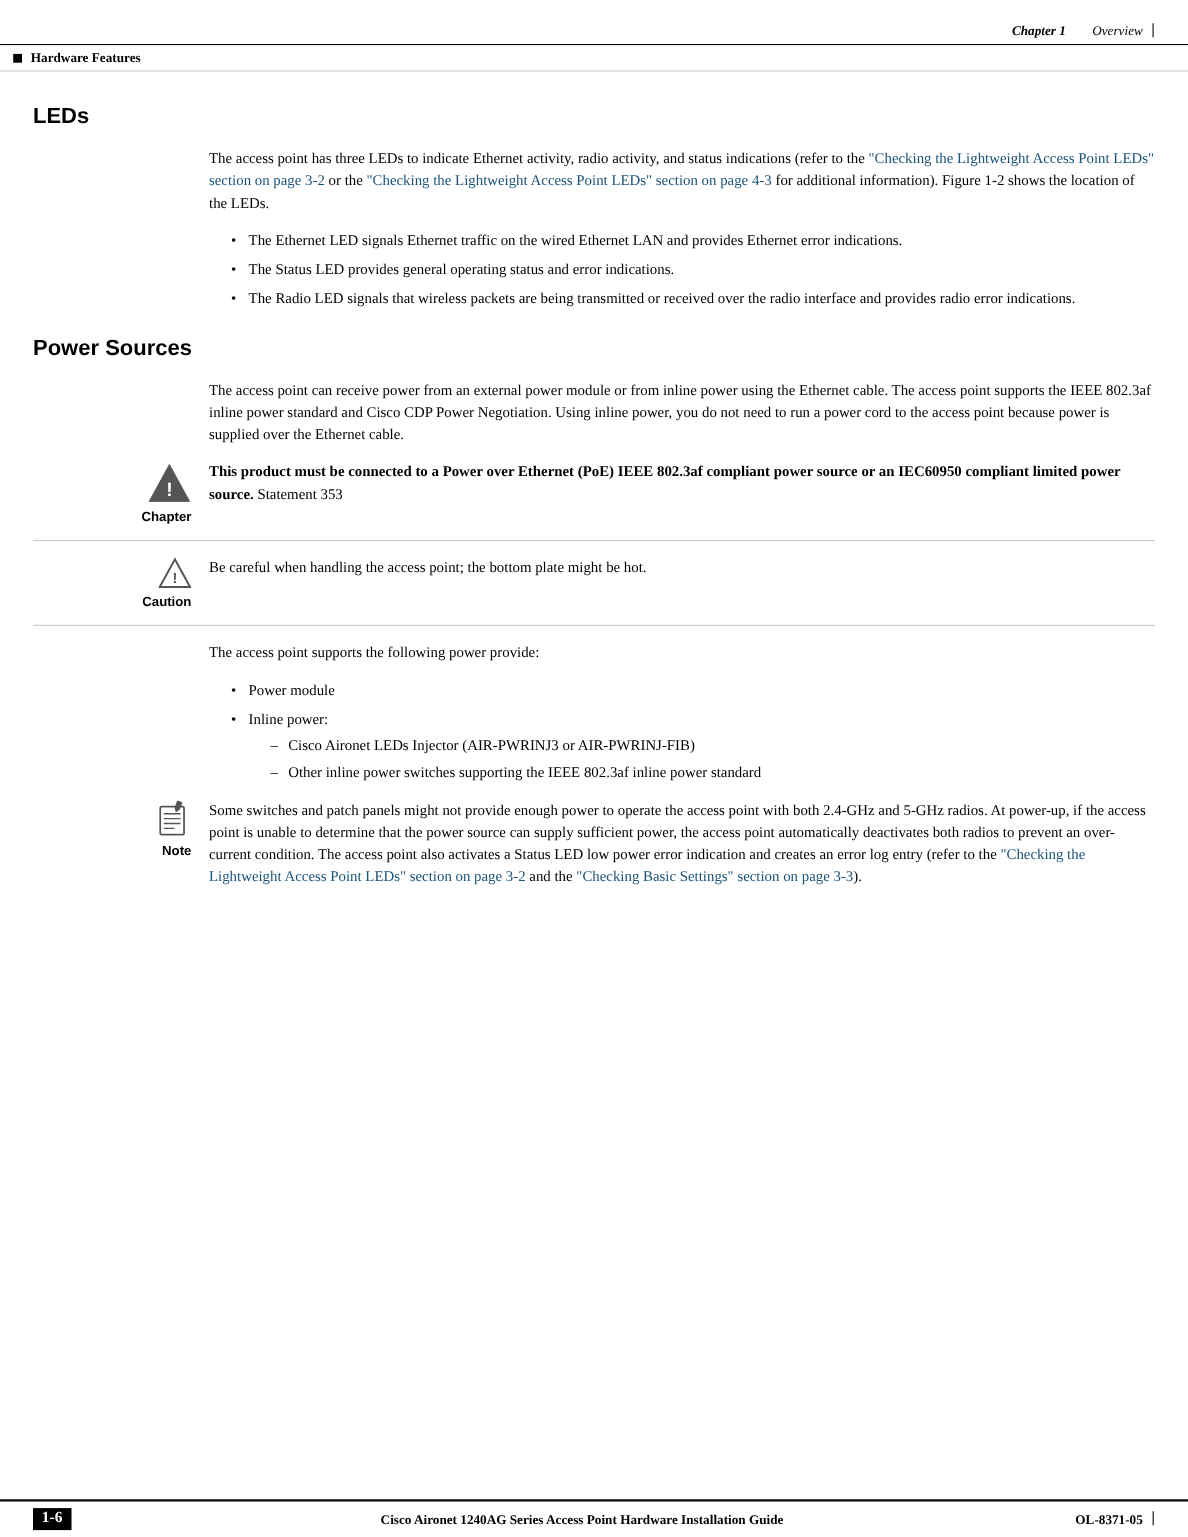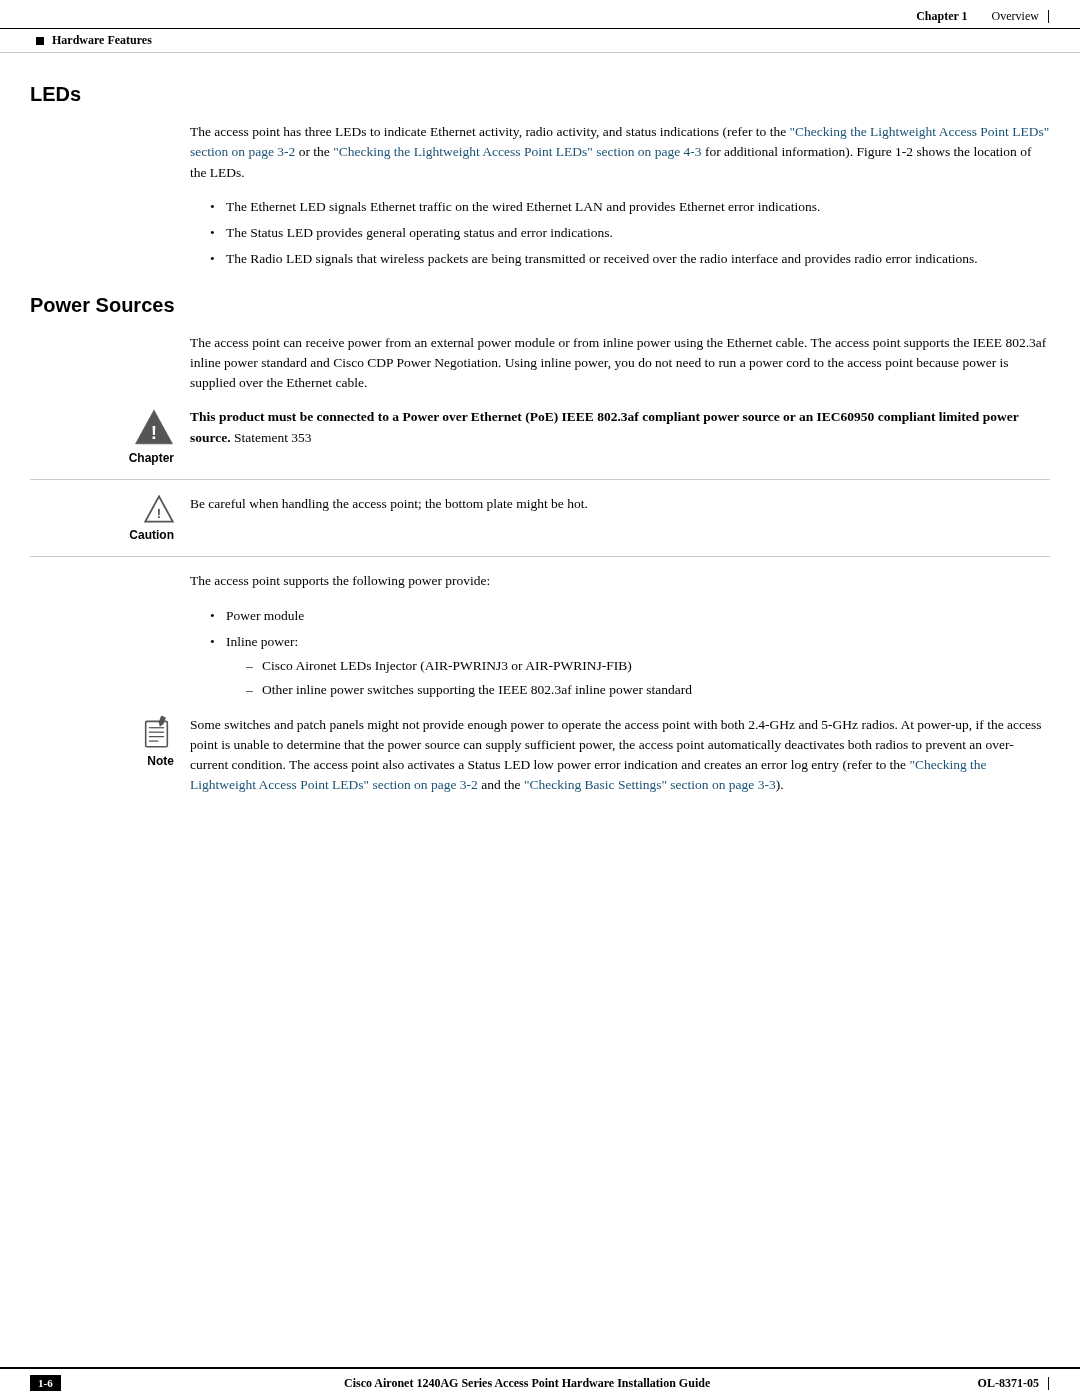--- a/index.html
+++ b/index.html
@@ -11,34 +11,35 @@
       width: 1080px;
       min-height: 1397px;
       position: relative;
     }
 
     
     .page-header {
       display: flex;
       justify-content: flex-end;
       align-items: center;
-      padding: 8px 30px 4px 30px;
+      padding: 20px 30px 4px 30px;
       border-bottom: 1px solid #000;
       font-size: 12px;
+      font-style: italic;
     }
     .header-chapter {
       font-weight: bold;
     }
     .header-sep {
       margin: 0 6px;
     }
 
     
     .sub-header {
-      padding: 4px 36px;
+      padding: 4px 12px;
       border-bottom: 1px solid #ccc;
       font-size: 12px;
       font-weight: bold;
       display: flex;
       align-items: center;
     }
     .sub-header-bullet {
       display: inline-block;
       width: 8px;
       height: 8px;
@@ -169,21 +170,21 @@
       display: flex;
       align-items: center;
       padding: 6px 30px;
       font-size: 12px;
     }
     .footer-page-num {
       background: #000;
       color: #fff;
       padding: 2px 8px;
       font-weight: bold;
-      font-size: 11px;
+      font-size: 14px;
       margin-right: 16px;
     }
     .footer-title {
       flex: 1;
       text-align: center;
       font-weight: bold;
       font-size: 12px;
     }
     .footer-doc-num {
       font-size: 12px;

